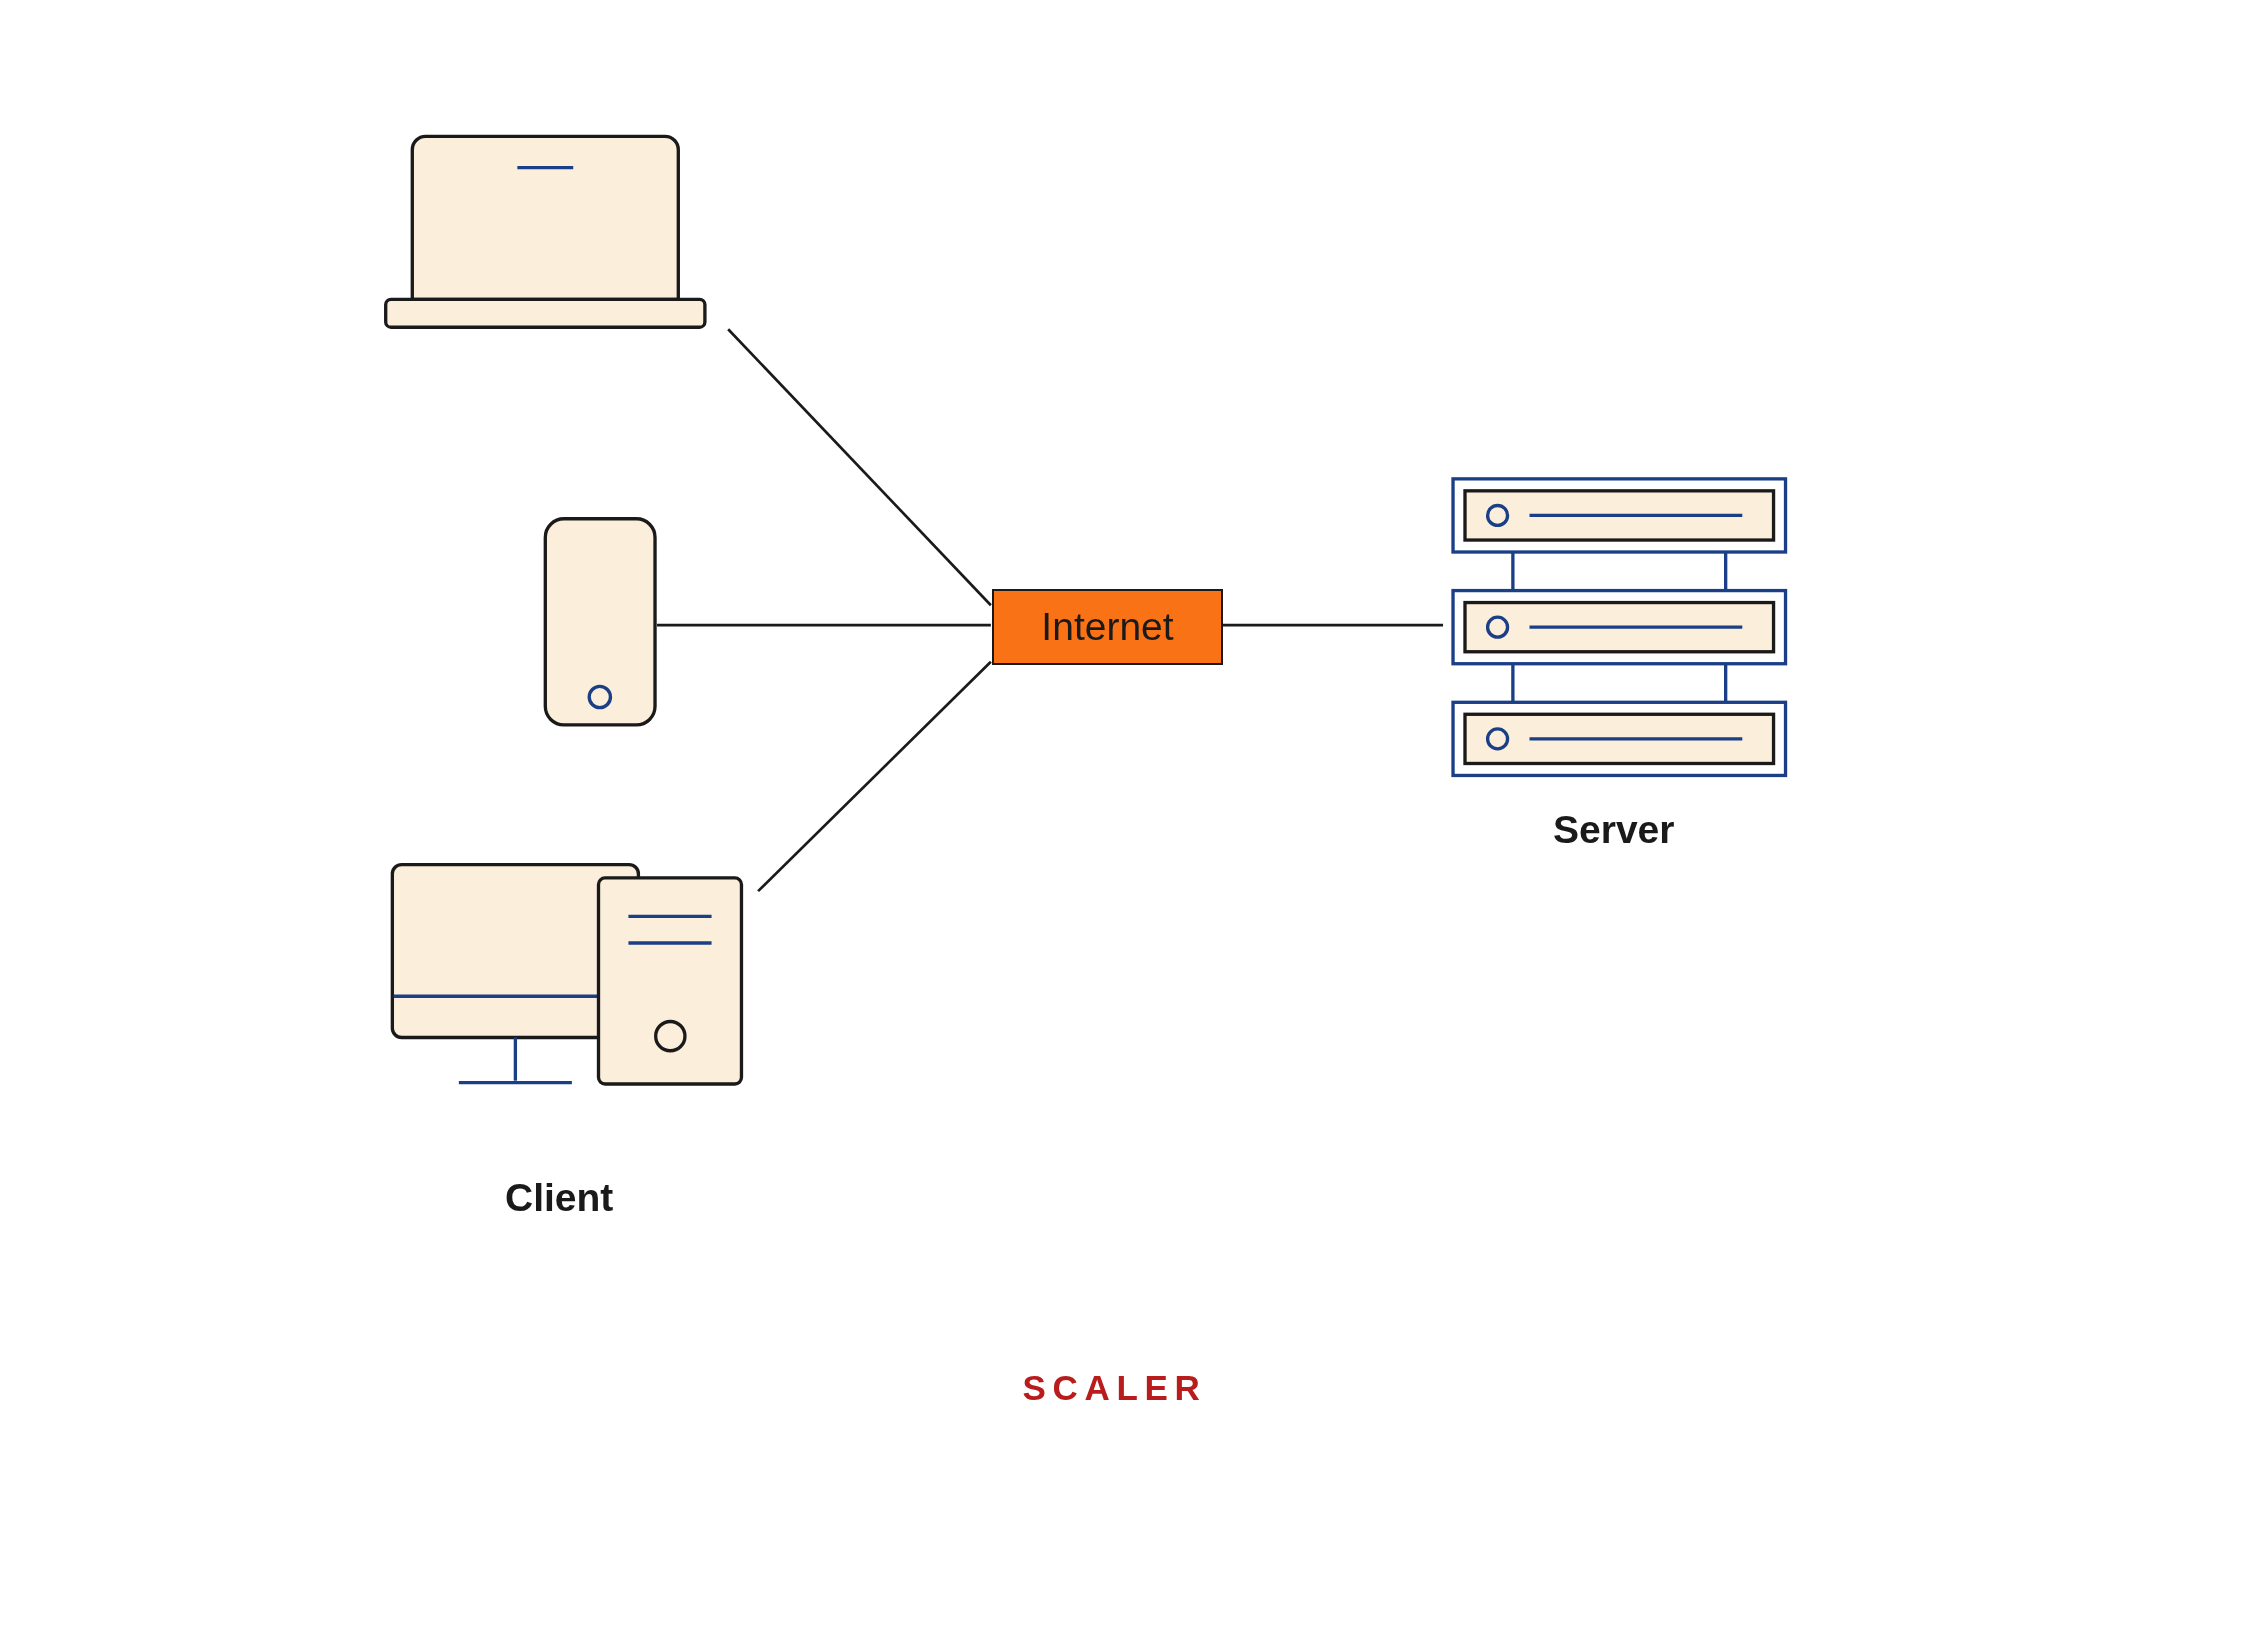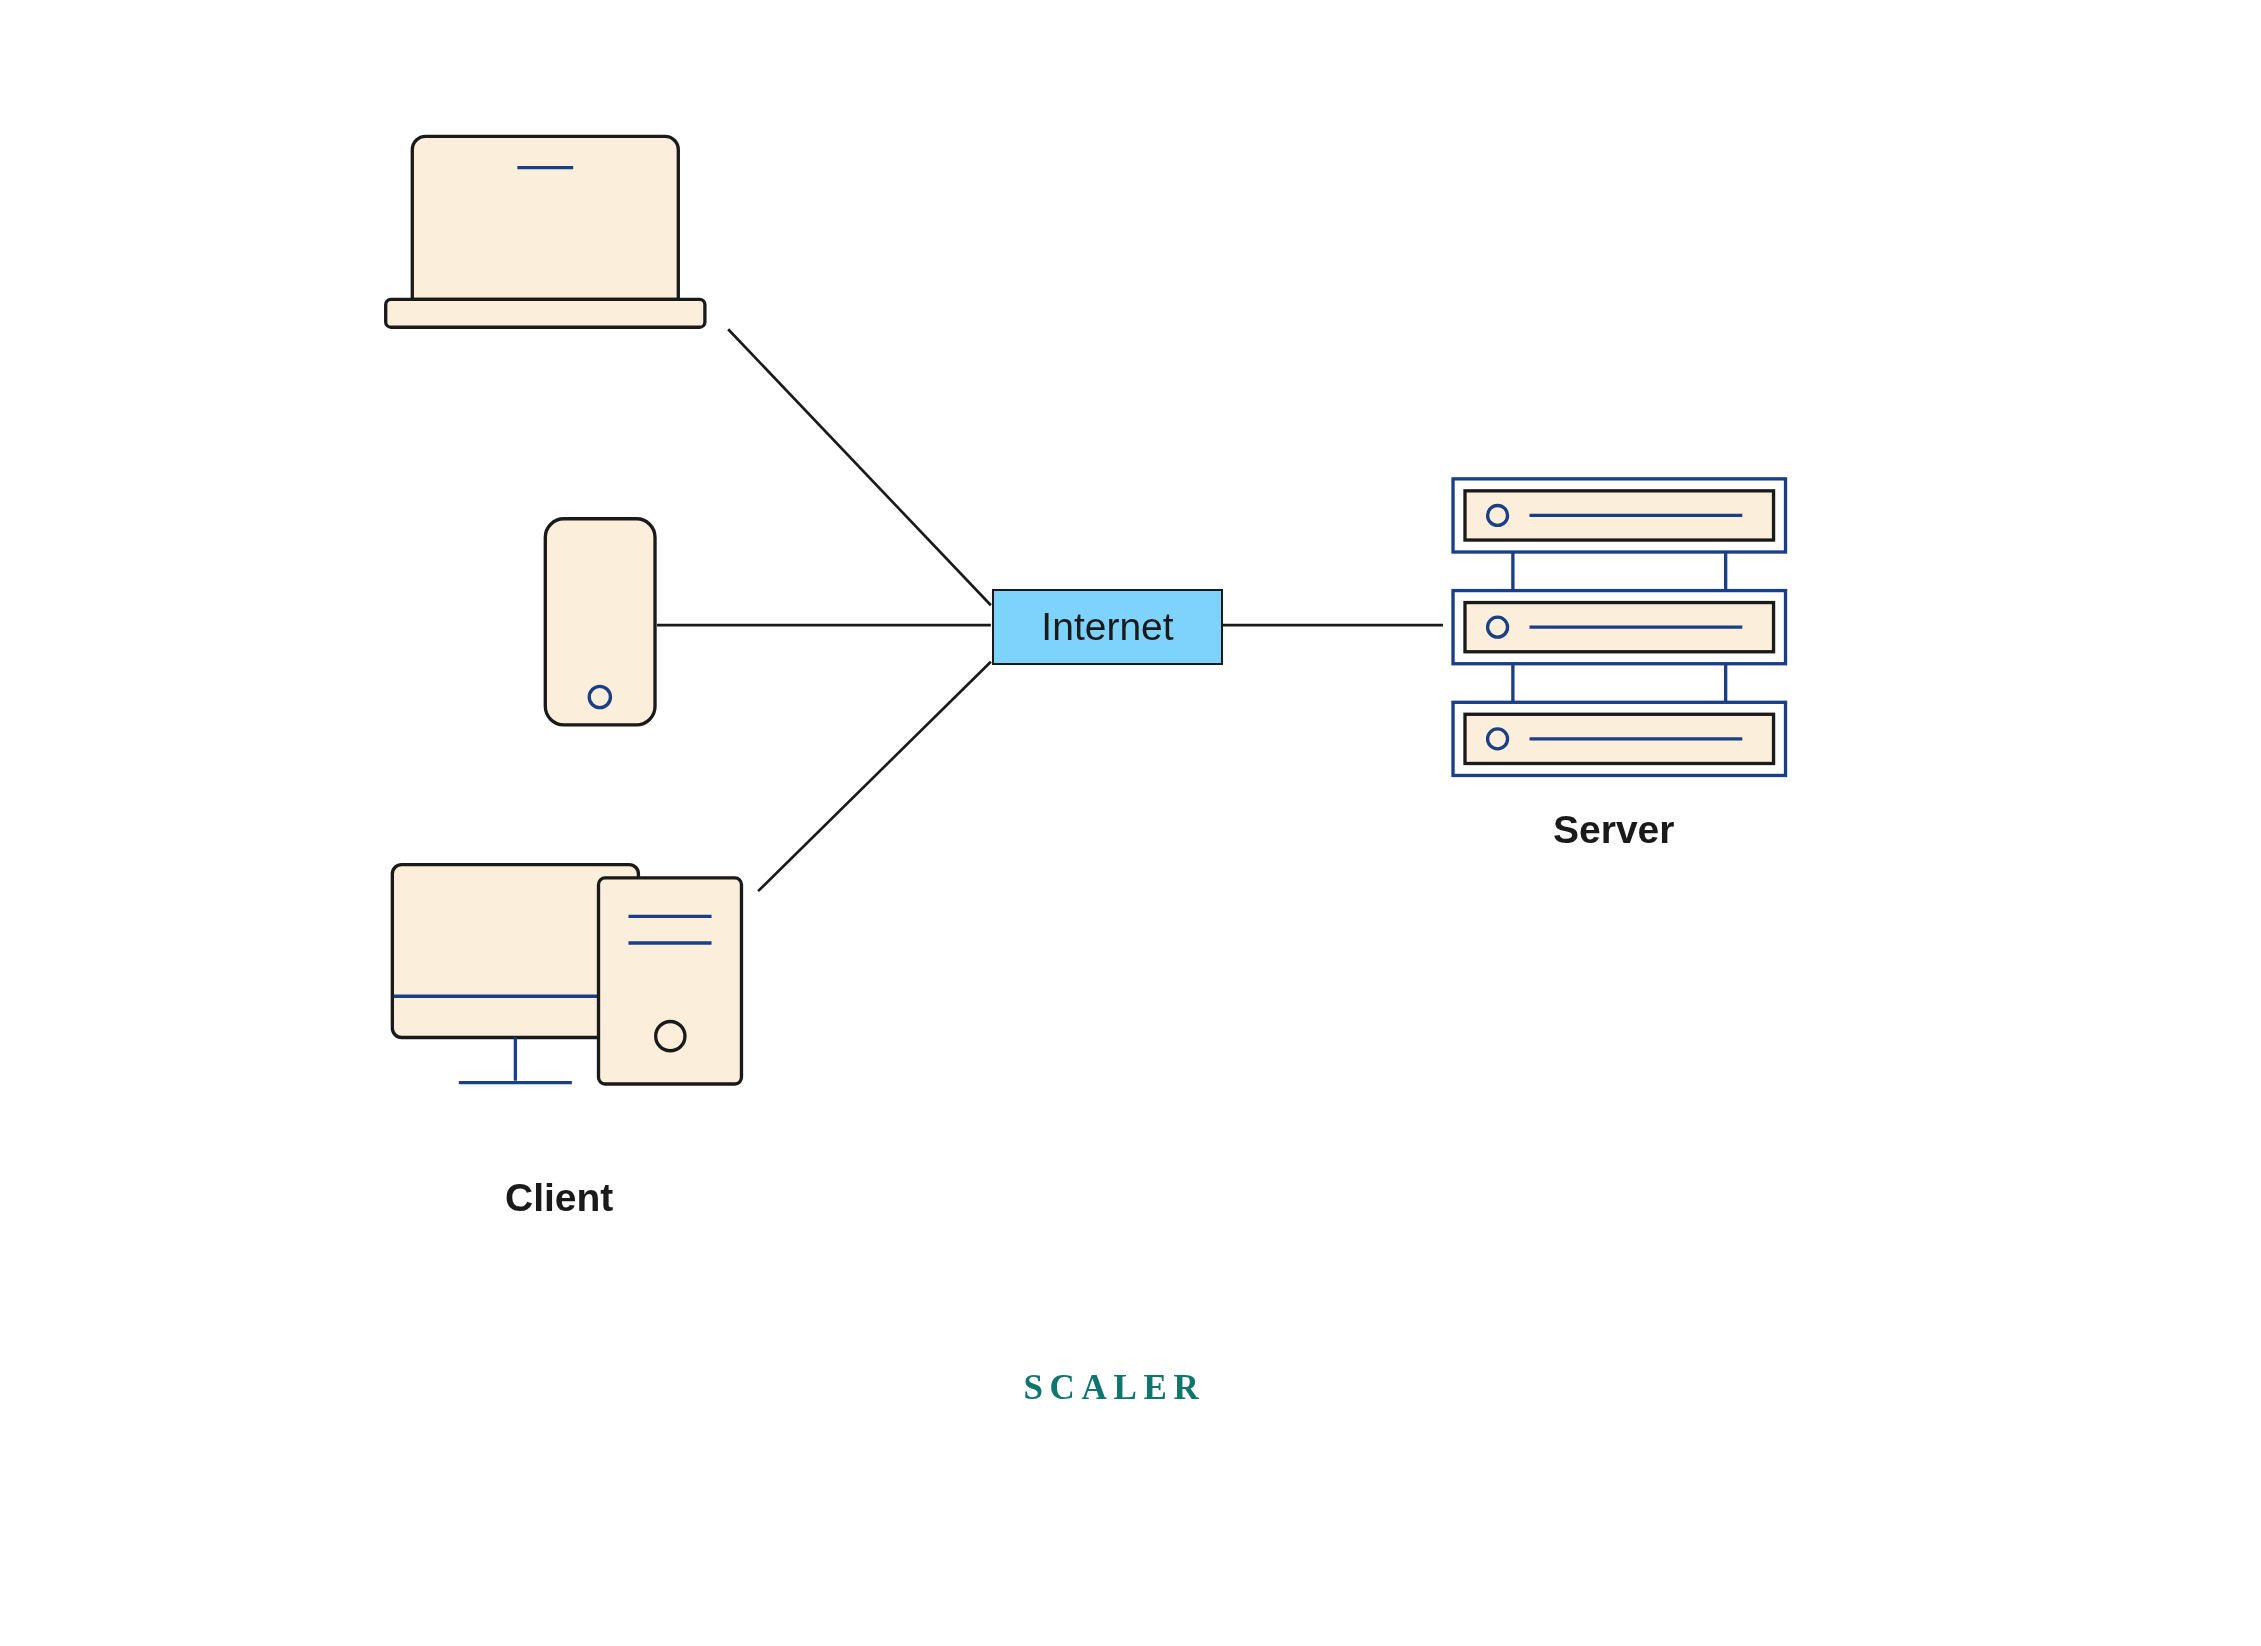--- a/index.html
+++ b/index.html
@@ -22,40 +22,40 @@
     left: 0;
   }
   .label {
     position: absolute;
     font-size: 39px;
     font-weight: 600;
     color: #1a1a1a;
   }
   .node-box {
     position: absolute;
-    background: #7dd3fc;
+    background: #f97316;
     border: 2px solid #1a1a1a;
     display: flex;
     align-items: center;
     justify-content: center;
     font-size: 39px;
     font-weight: 500;
     color: #1a1a1a;
   }
   .logo {
     position: absolute;
     text-align: center;
     line-height: 1;
   }
   .logo .logo-line1 {
-    font-family: Liberation Serif, serif;
+    font-family: Liberation Sans, sans-serif;
     font-weight: 700;
     font-size: 35px;
     letter-spacing: 6.7px;
-    color: #0f766e;
+    color: #b91c1c;
   }
   .logo .logo-line2 {
     font-family: "Brush Script MT", "Segoe Script", cursive;
     font-size: 67px;
     color: #e6206f;
     margin-top: -5.3px;
   }
 </style>
 </head>
 <body>

